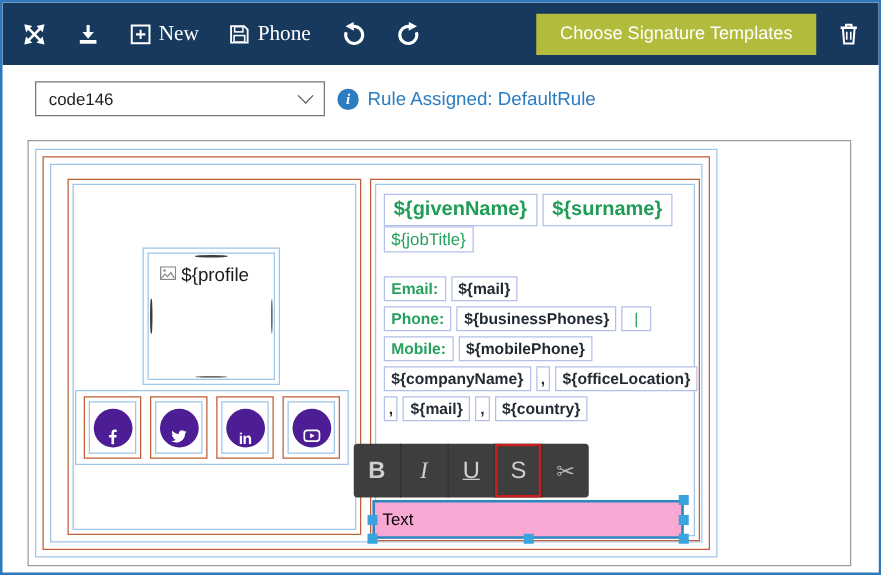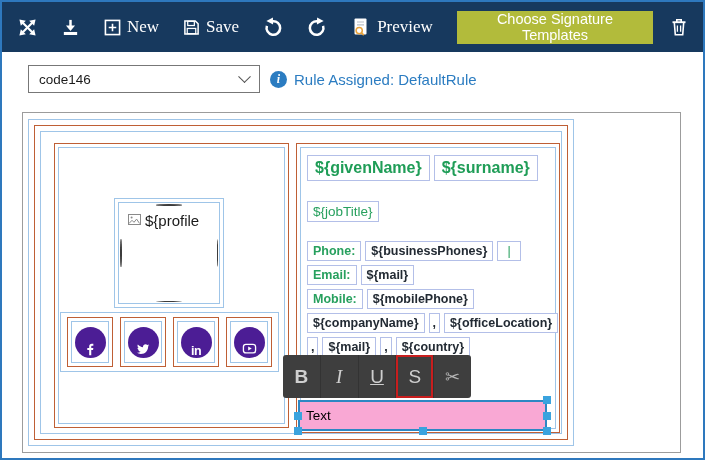--- a/index.html
+++ b/index.html
@@ -50,21 +50,21 @@
   
   .fields { position: absolute; inset: 4px; padding: 7px 6px; font-size: 12.5px; }
   .frow { display: flex; align-items: center; gap: 4px; margin-bottom: 4px; }
   .fbox { border: 1px solid #b3bfe8; padding: 2px 5px; color: #222a33; font-weight: 600; white-space: nowrap; background: #fff; cursor: pointer; }
   .fbox.name { font-size: 16px; font-weight: bold; color: #1f9d57; padding: 3px 7px; }
   .fbox.job { color: #27a05e; font-weight: 400; font-size: 13.5px; }
   .fbox.lbl { color: #27a05e; }
   .fbox.comma { padding: 2px 3px; }
   .fbox.cursor { color: #27a05e; padding: 2px 9px; font-weight: 400; }
   .gap-lg { margin-bottom: 19px; }
-  .gap-md { margin-bottom: 20px; }
+  .gap-md { margin-bottom: 0; }
 
   
   .text-el { position: absolute; left: 1px; top: 256px; width: 249px; height: 31px; border: 2px solid #2d87c3; background: #f9a8d4; display: flex; align-items: center; padding-left: 6px; font-size: 13.5px; color: #000; z-index: 5; cursor: text; }
   .hdl { position: absolute; width: 8px; height: 8px; background: #3aa3de; z-index: 6; cursor: pointer; }
   .h-tr { top: -6px; right: -6px; }
   .h-ml { top: 50%; margin-top: -4px; left: -6px; }
   .h-mr { top: 50%; margin-top: -4px; right: -6px; }
   .h-bl { bottom: -6px; left: -6px; }
   .h-bm { bottom: -6px; left: 50%; margin-left: -4px; }
   .h-br { bottom: -6px; right: -6px; }
@@ -116,50 +116,39 @@
       <span>New</span>
     </button>
     <button class="tb-btn">
       <span>
           <svg width="17" height="17" viewBox="0 0 18 18">
         <path d="M2 2h11l3 3v11H2z" fill="none" stroke="#fff" stroke-width="1.6"></path>
         <rect x="5" y="2.5" width="7" height="4.4" fill="none" stroke="#fff" stroke-width="1.3"></rect>
         <rect x="4.5" y="10" width="9" height="5.5" fill="none" stroke="#fff" stroke-width="1.3"></rect>
       </svg>
         </span>
-      <span>Save</span>
+      <span>Phone</span>
     </button>
     <button class="tb-btn">
       <span>
           <svg width="20" height="20" viewBox="0 0 20 20">
         <path d="M9.5 4.2 A6.8 6.8 0 1 1 3.9 8.8" fill="none" stroke="#fff" stroke-width="2.5"></path>
         <polygon points="9.9,0.6 10.1,7.6 3.4,4.0" fill="#fff"></polygon>
       </svg>
         </span>
     </button>
     <button class="tb-btn">
       <span>
           <svg width="20" height="20" viewBox="0 0 20 20">
         <g transform="translate(20 0) scale(-1 1)">
           <path d="M9.5 4.2 A6.8 6.8 0 1 1 3.9 8.8" fill="none" stroke="#fff" stroke-width="2.5"></path>
           <polygon points="9.9,0.6 10.1,7.6 3.4,4.0" fill="#fff"></polygon>
         </g>
       </svg>
         </span>
-    </button>
-    <button class="tb-btn">
-      <span>
-          <svg width="20" height="20" viewBox="0 0 20 20">
-        <rect x="3.5" y="1.5" width="12" height="16" rx="1" fill="#fff"></rect>
-        <path d="M6 5h7M6 7.8h7M6 10.6h4" stroke="#b9c0c7" stroke-width="1.2"></path>
-        <circle cx="8.2" cy="13.6" r="3.1" fill="#fff" stroke="#e8a33d" stroke-width="1.5"></circle>
-        <path d="M10.4 15.8l2.4 2.3" stroke="#e8a33d" stroke-width="1.8"></path>
-      </svg>
-        </span>
-      <span>Preview</span>
     </button>
     <button class="choose-btn">Choose Signature Templates</button>
     <button class="tb-btn trash-btn">
       <span>
           <svg width="20" height="20" viewBox="0 0 20 20">
         <path d="M3.5 5.2h13" stroke="#fff" stroke-width="1.9"></path>
         <path d="M7.8 5V2.8h4.4V5" fill="none" stroke="#fff" stroke-width="1.6"></path>
         <path d="M5.3 5.5l1 12.2h7.4l1-12.2" fill="none" stroke="#fff" stroke-width="1.6"></path>
         <path d="M8.4 8.4v6.3M11.6 8.4v6.3" stroke="#fff" stroke-width="1.3"></path>
       </svg>
@@ -243,27 +232,27 @@
 
             <div class="fields">
               <div class="frow gap-md">
                 <span class="fbox name">${givenName}</span>
                 <span class="fbox name">${surname}</span>
               </div>
               <div class="frow gap-lg">
                 <span class="fbox job">${jobTitle}</span>
               </div>
               <div class="frow">
+                <span class="fbox lbl">Email:</span>
+                <span class="fbox">${mail}</span>
+              </div>
+              <div class="frow">
                 <span class="fbox lbl">Phone:</span>
                 <span class="fbox">${businessPhones}</span>
                 <span class="fbox cursor">|</span>
-              </div>
-              <div class="frow">
-                <span class="fbox lbl">Email:</span>
-                <span class="fbox">${mail}</span>
               </div>
               <div class="frow">
                 <span class="fbox lbl">Mobile:</span>
                 <span class="fbox">${mobilePhone}</span>
               </div>
               <div class="frow">
                 <span class="fbox">${companyName}</span>
                 <span class="fbox comma">,</span>
                 <span class="fbox">${officeLocation}</span>
               </div>

